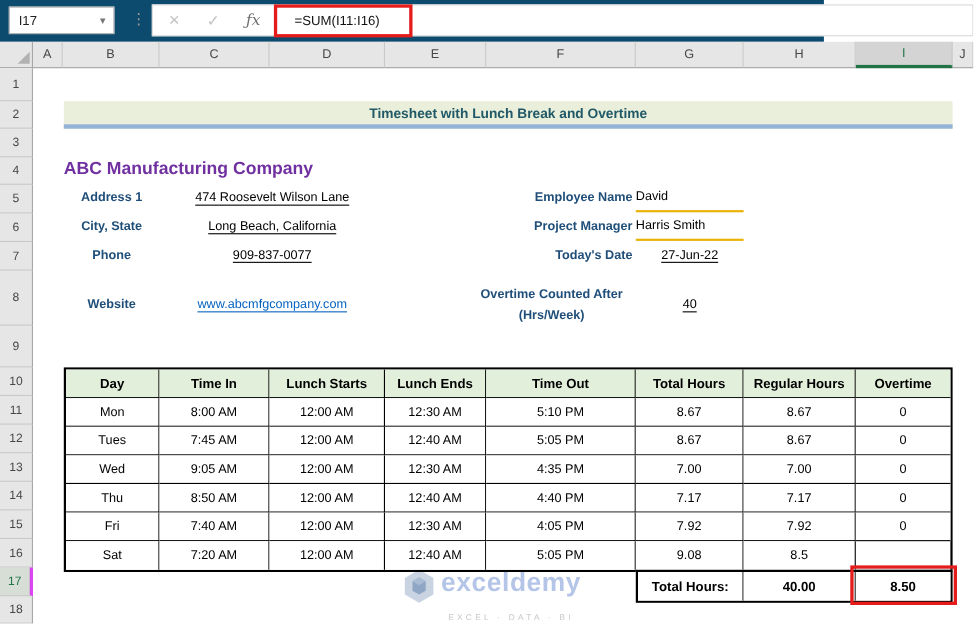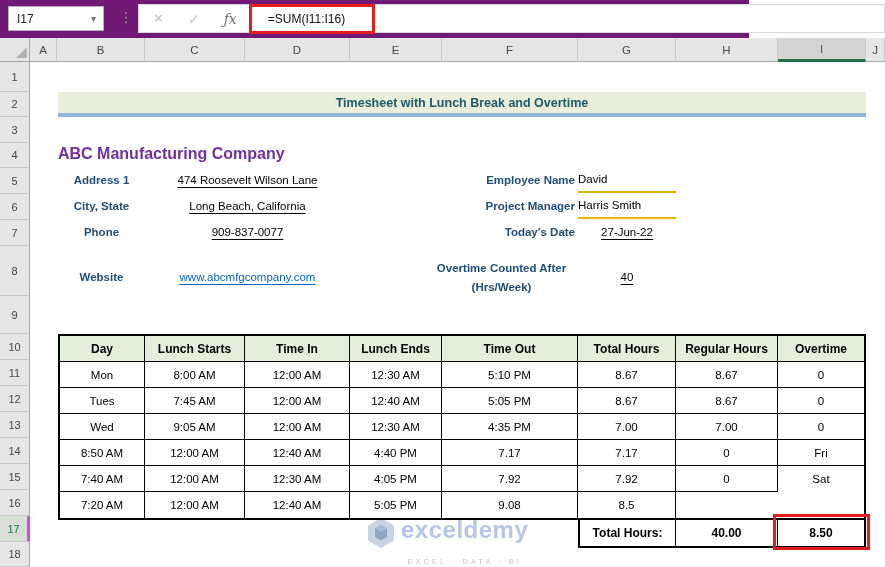--- a/index.html
+++ b/index.html
@@ -1,21 +1,21 @@
 <!DOCTYPE html>
 <html><head>
 <meta charset="utf-8">
 <style>
   *{margin:0;padding:0;box-sizing:border-box}
   html,body{background:#fff}
   body{font-family:"Liberation Sans",sans-serif}
   .stage{position:relative;width:885px;height:567px;background:#fff;overflow:hidden}
 
   
-  .topbar{position:absolute;left:0;top:0;width:749px;height:38px;background:#701a75}
+  .topbar{position:absolute;left:0;top:0;width:749px;height:38px;background:#0c4a6e}
   .namebox{position:absolute;left:8px;top:6px;width:96px;height:25px;background:#fff;border:1px solid #b2b2b2;font-size:12px;color:#222;display:flex;align-items:center;padding-left:8px}
   .nb-caret{position:absolute;right:7px;top:6px;color:#777;font-size:10px}
   .dots{position:absolute;left:119px;top:9px;color:#9a9a9a;font-size:14px}
   .fwrap{position:absolute;left:138px;top:4px;width:747px;height:29px;background:#fff;border:1px solid #d9d9d9;display:flex;align-items:center}
   .fx-x{color:#c3c3c3;font-size:13px;margin-left:14px}
   .fx-check{color:#c3c3c3;font-size:14px;margin-left:24px}
   .fx-fn{color:#6f6f6f;font-style:italic;font-family:"DejaVu Serif",serif;font-size:14px;margin-left:24px}
   .fsep{width:1px;height:20px;background:#dcdcdc;margin-left:12px}
   .formula-text{margin-left:18px;font-size:12px;color:#111}
 
@@ -155,22 +155,22 @@
       <path d="M15 8 L21 11.5 L15 15 L9 11.5 Z" fill="#a9bcd4"></path>
     </svg>
     <div class="wm-col">
       <div class="wm-brand">exceldemy</div>
       <div class="wm-tag">EXCEL · DATA · BI</div>
     </div>
   </div>
 
   <div class="tsheet">
       <div class="tc th">Day</div>
+      <div class="tc th">Time In</div>
       <div class="tc th">Lunch Starts</div>
-      <div class="tc th">Time In</div>
       <div class="tc th">Lunch Ends</div>
       <div class="tc th">Time Out</div>
       <div class="tc th">Total Hours</div>
       <div class="tc th">Regular Hours</div>
       <div class="tc th">Overtime</div>
       <div class="tc">Mon</div>
       <div class="tc">8:00 AM</div>
       <div class="tc">12:00 AM</div>
       <div class="tc">12:30 AM</div>
       <div class="tc">5:10 PM</div>
@@ -186,20 +186,21 @@
       <div class="tc">8.67</div>
       <div class="tc">0</div>
       <div class="tc">Wed</div>
       <div class="tc">9:05 AM</div>
       <div class="tc">12:00 AM</div>
       <div class="tc">12:30 AM</div>
       <div class="tc">4:35 PM</div>
       <div class="tc">7.00</div>
       <div class="tc">7.00</div>
       <div class="tc">0</div>
+      <div class="tc">Thu</div>
       <div class="tc">8:50 AM</div>
       <div class="tc">12:00 AM</div>
       <div class="tc">12:40 AM</div>
       <div class="tc">4:40 PM</div>
       <div class="tc">7.17</div>
       <div class="tc">7.17</div>
       <div class="tc">0</div>
       <div class="tc">Fri</div>
       <div class="tc">7:40 AM</div>
       <div class="tc">12:00 AM</div>

